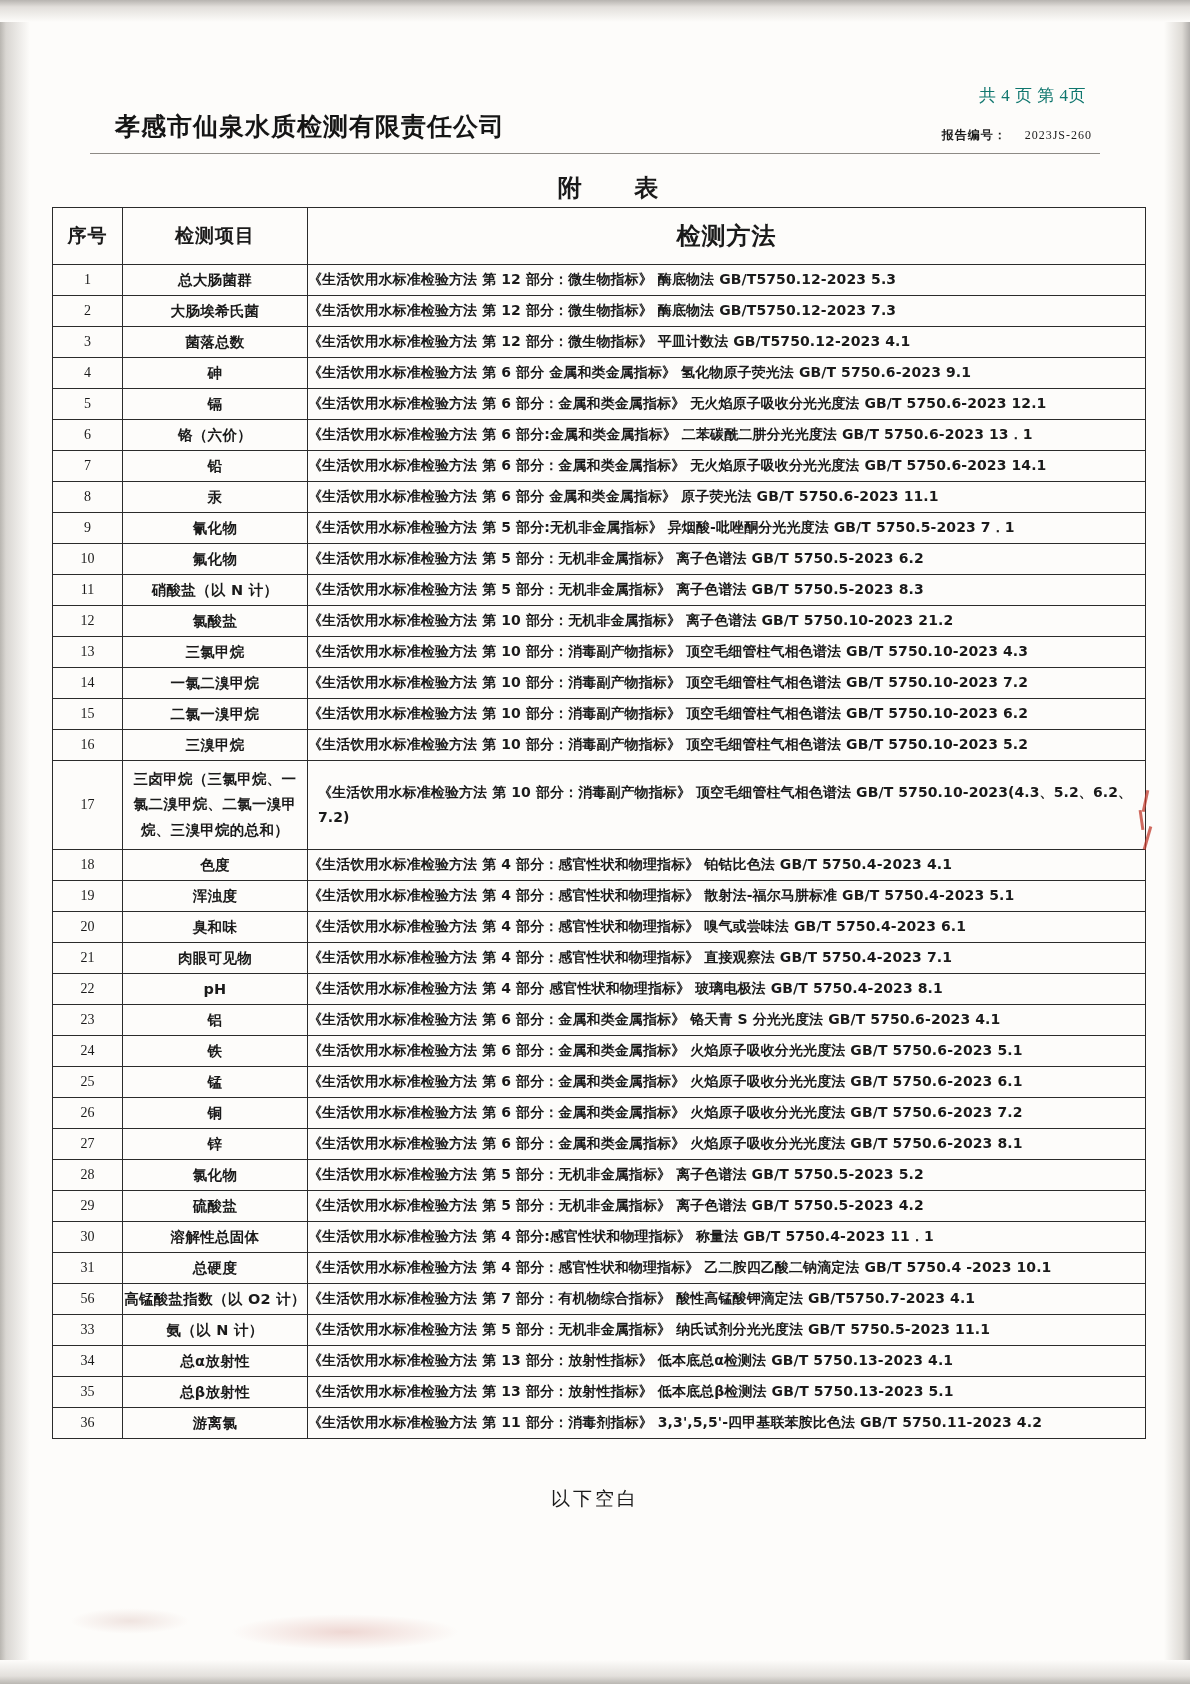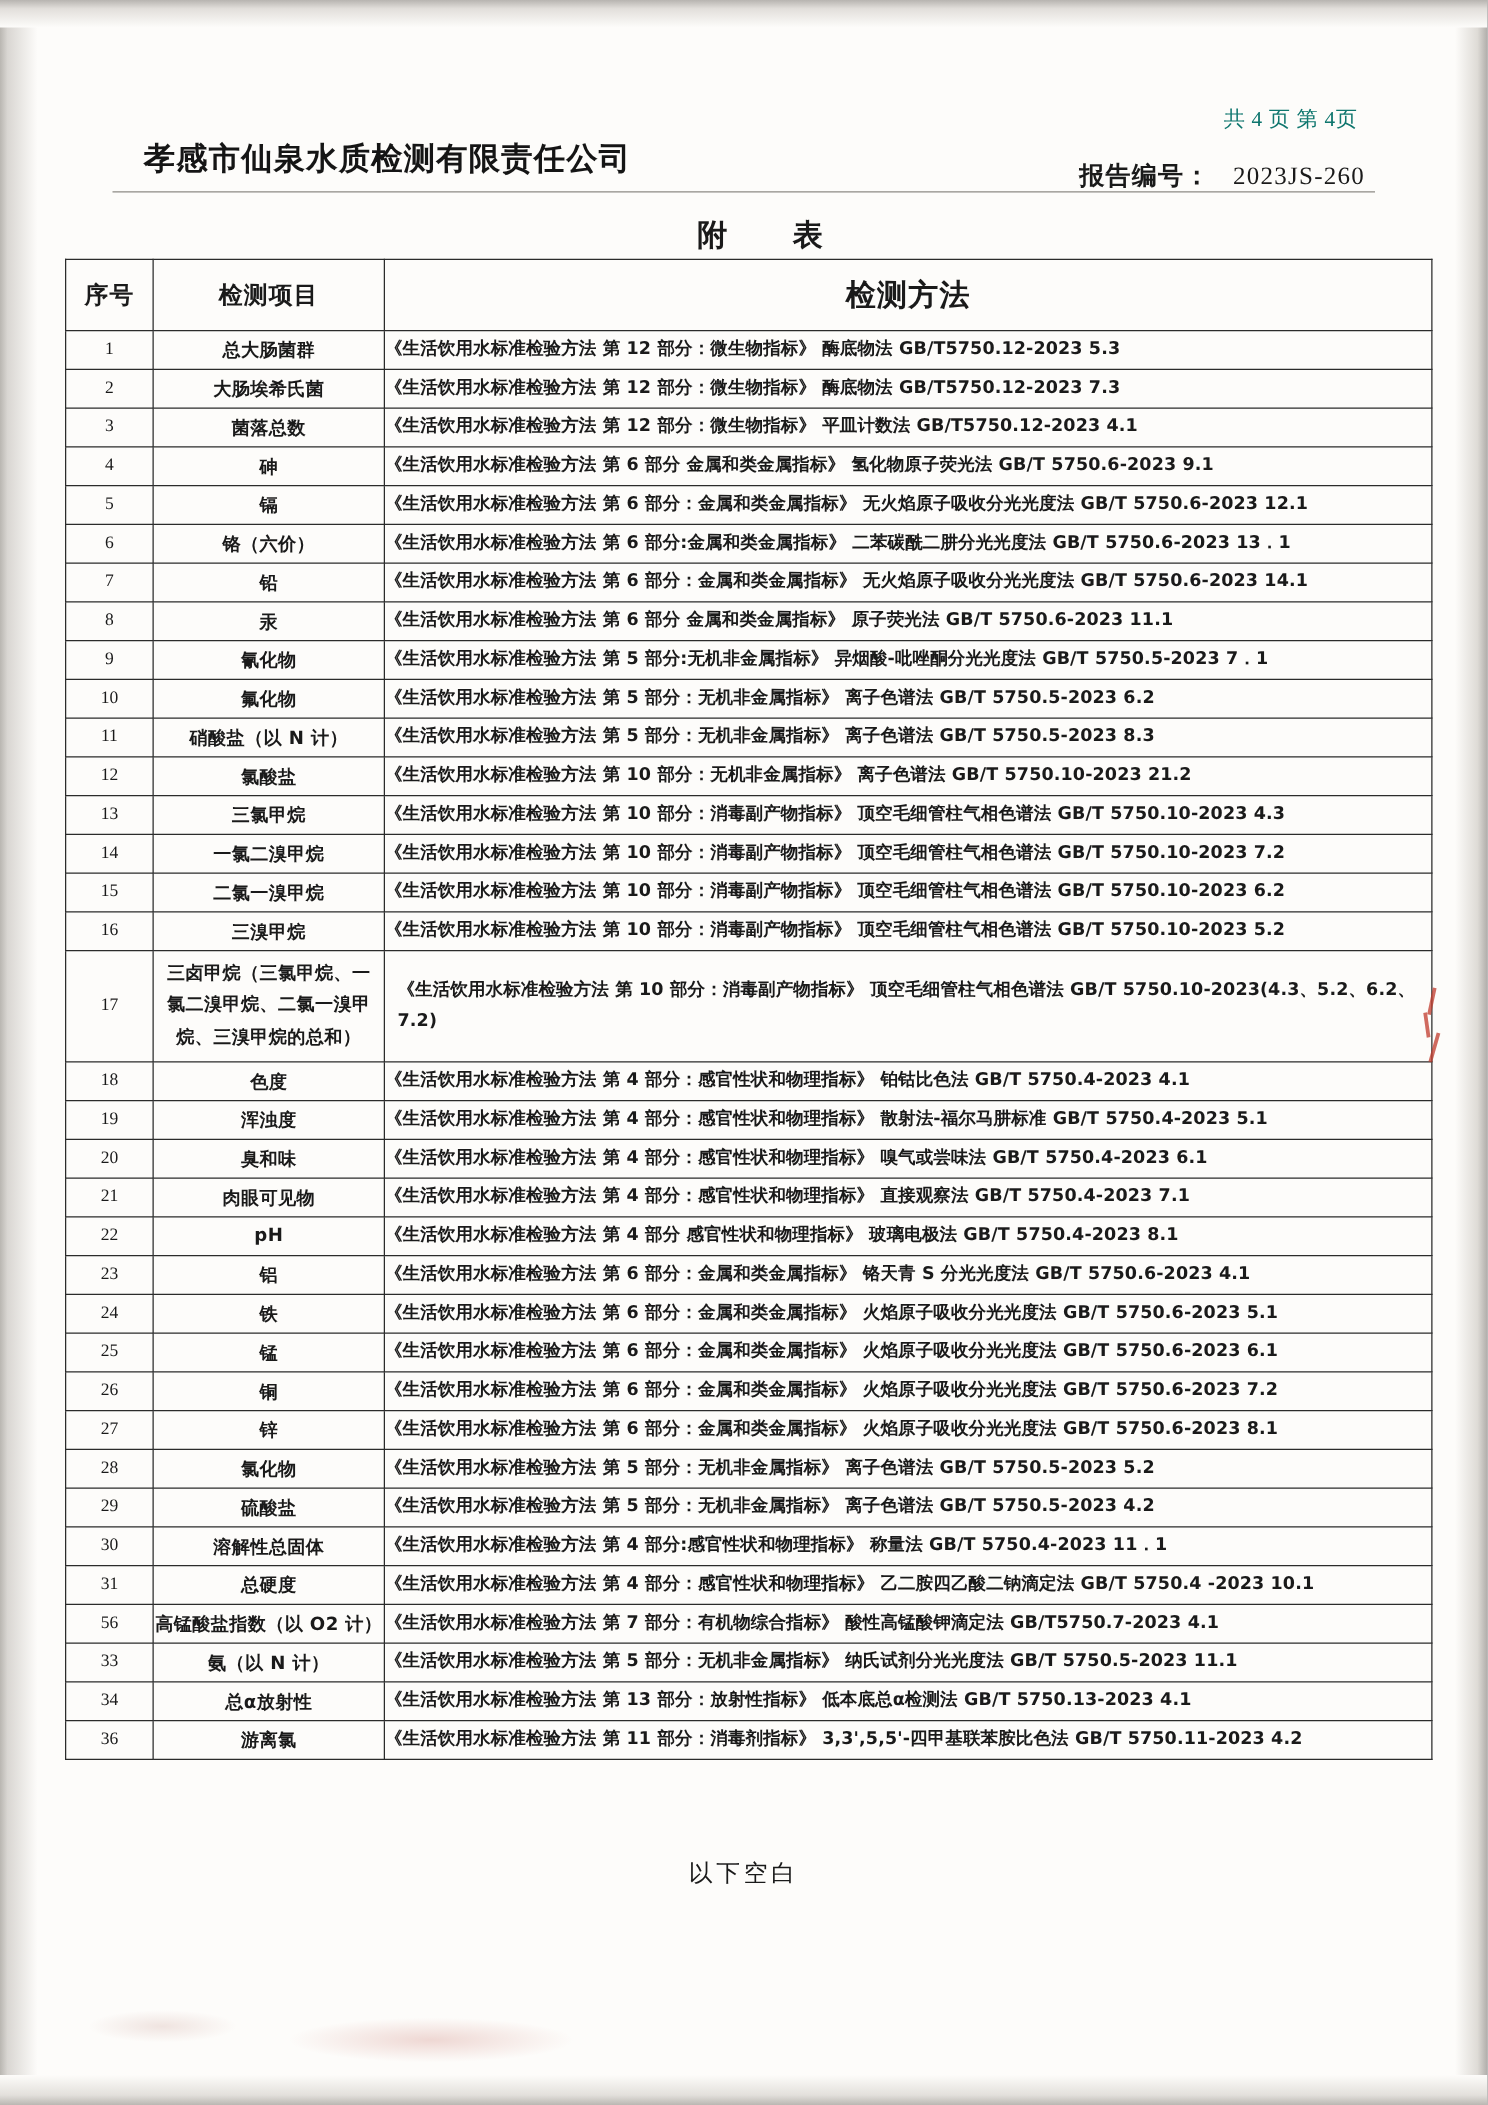--- a/index.html
+++ b/index.html
@@ -58,21 +58,21 @@
     top: 4px;
     font-size: 17px;
     font-family: "Liberation Serif", serif;
     color: #0f766e;
     letter-spacing: 0.5px;
   }
   .report-no {
     position: absolute;
     right: 8px;
     top: 47px;
-    font-size: 20px;
+    font-size: 12px;
     font-family: "Liberation Serif", serif;
     letter-spacing: 1px;
   }
   .report-no .label { font-weight: 600; }
   .report-no .value { margin-left: 18px; font-family: "Liberation Serif", serif; }
   .header-rule {
     position: absolute;
     left: 0px;
     top: 73px;
     width: 1010px;
@@ -388,20 +388,25 @@
           <td class="seq">33</td>
           <td class="item">氨（以 N 计）</td>
           <td class="method">《生活饮用水标准检验方法 第 5 部分：无机非金属指标》  纳氏试剂分光光度法 GB/T 5750.5-2023 11.1</td>
         </tr>
         <tr>
           <td class="seq">34</td>
           <td class="item">总α放射性</td>
           <td class="method">《生活饮用水标准检验方法 第 13 部分：放射性指标》  低本底总α检测法 GB/T 5750.13-2023 4.1</td>
         </tr>
         <tr>
+          <td class="seq">35</td>
+          <td class="item">总β放射性</td>
+          <td class="method">《生活饮用水标准检验方法 第 13 部分：放射性指标》  低本底总β检测法 GB/T 5750.13-2023 5.1</td>
+        </tr>
+        <tr>
           <td class="seq">36</td>
           <td class="item">游离氯</td>
           <td class="method">《生活饮用水标准检验方法 第 11 部分：消毒剂指标》  3,3',5,5'-四甲基联苯胺比色法 GB/T 5750.11-2023 4.2</td>
         </tr>
       </tbody>
   </table>
 
   <div class="footer-note">以下空白</div>
 
   <div class="redmark">

